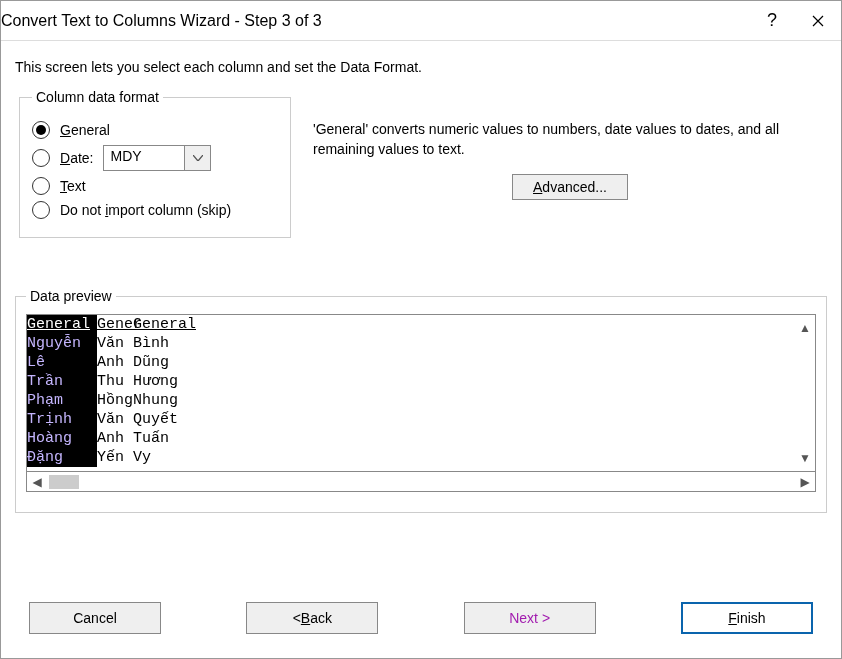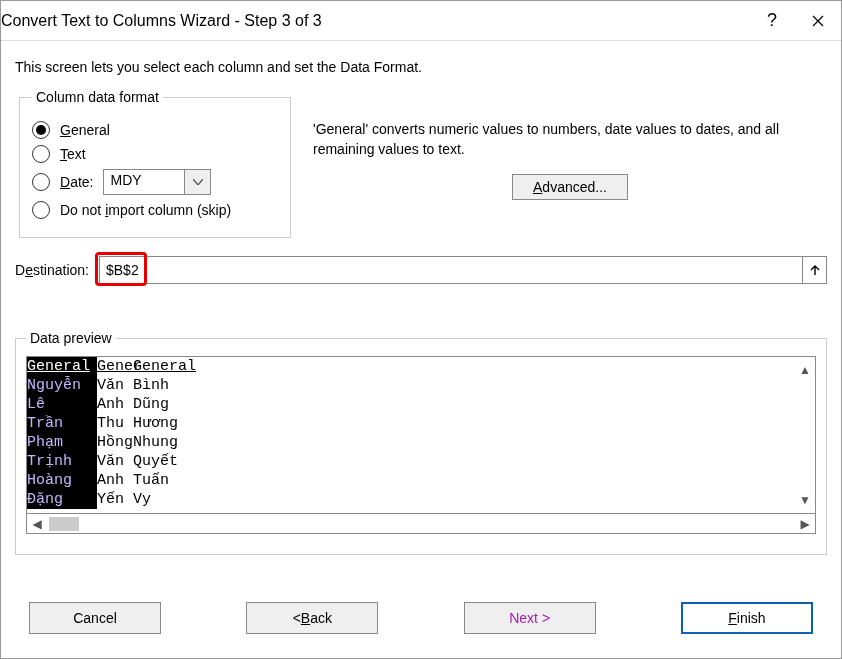--- a/index.html
+++ b/index.html
@@ -173,62 +173,50 @@
       <fieldset class="fmt">
         <legend>Column data format</legend>
 
         <div class="radio-row">
           <span class="radio selected"></span>
           <span class="radio-label"><u>G</u>eneral</span>
         </div>
 
         <div class="radio-row">
           <span class="radio"></span>
-          <span class="radio-label"><u>T</u>ext</span>
-        </div>
-
-        <div class="radio-row">
-          <span class="radio"></span>
           <span class="radio-label"><u>D</u>ate:</span>
           <div class="date-combo">
             <span class="val">MDY</span>
             <span class="chev">
               <svg width="10" height="6" viewBox="0 0 10 6">
                   <path d="M0 0 L5 6 L10 0" fill="none" stroke="#555" stroke-width="1.3"></path>
                 </svg>
             </span>
           </div>
         </div>
 
         <div class="radio-row">
           <span class="radio"></span>
+          <span class="radio-label"><u>T</u>ext</span>
+        </div>
+
+        <div class="radio-row">
+          <span class="radio"></span>
           <span class="radio-label">Do not <u>i</u>mport column (skip)</span>
         </div>
       </fieldset>
 
       <div class="right-info">
         <div class="desc">'General' converts numeric values to numbers, date values to dates, and all remaining values to text.</div>
         <div class="adv-row">
           <div class="adv-btn"><u>A</u>dvanced...</div>
         </div>
       </div>
     </div>
 
-    <div class="dest-row" style="position:relative;">
-      <span class="dest-label">D<u>e</u>stination:</span>
-      <div class="dest-input-wrap" style="position:relative;">
-        <input class="dest-input" value="$B$2" style="">
-        <div class="dest-picker">
-          <svg width="12" height="12" viewBox="0 0 12 12">
-              <path d="M6 11 L6 2 M2 6 L6 2 L10 6" fill="none" stroke="#000" stroke-width="1.4"></path>
-            </svg>
-        </div>
-        <div class="mark" style="left:-4px; top:-4px; width:52px; height:34px;"></div>
-      </div>
-    </div>
 
     <fieldset class="preview">
       <legend>Data preview</legend>
 
       <div class="preview-box">
         <div class="preview-grid" id="pvgrid"><div class="hdr-row"><span class="col1 hdr sel">General</span><span class="col2 hdr">Gener</span><span class="col3 hdr">General</span></div><div class="data-row"><span class="cell col1 selcol">Nguyễn</span><span class="cell col2">Văn</span><span class="cell col3">Bình</span></div><div class="data-row"><span class="cell col1 selcol">Lê</span><span class="cell col2">Anh</span><span class="cell col3">Dũng</span></div><div class="data-row"><span class="cell col1 selcol">Trần</span><span class="cell col2">Thu</span><span class="cell col3">Hương</span></div><div class="data-row"><span class="cell col1 selcol">Phạm</span><span class="cell col2">Hồng</span><span class="cell col3">Nhung</span></div><div class="data-row"><span class="cell col1 selcol">Trịnh</span><span class="cell col2">Văn</span><span class="cell col3">Quyết</span></div><div class="data-row"><span class="cell col1 selcol">Hoàng</span><span class="cell col2">Anh</span><span class="cell col3">Tuấn</span></div><div class="data-row"><span class="cell col1 selcol">Đặng</span><span class="cell col2">Yến</span><span class="cell col3">Vy</span></div></div>
         <div class="vscroll">
           <span class="arr">▲</span>
           <span class="arr">▼</span>
         </div>

